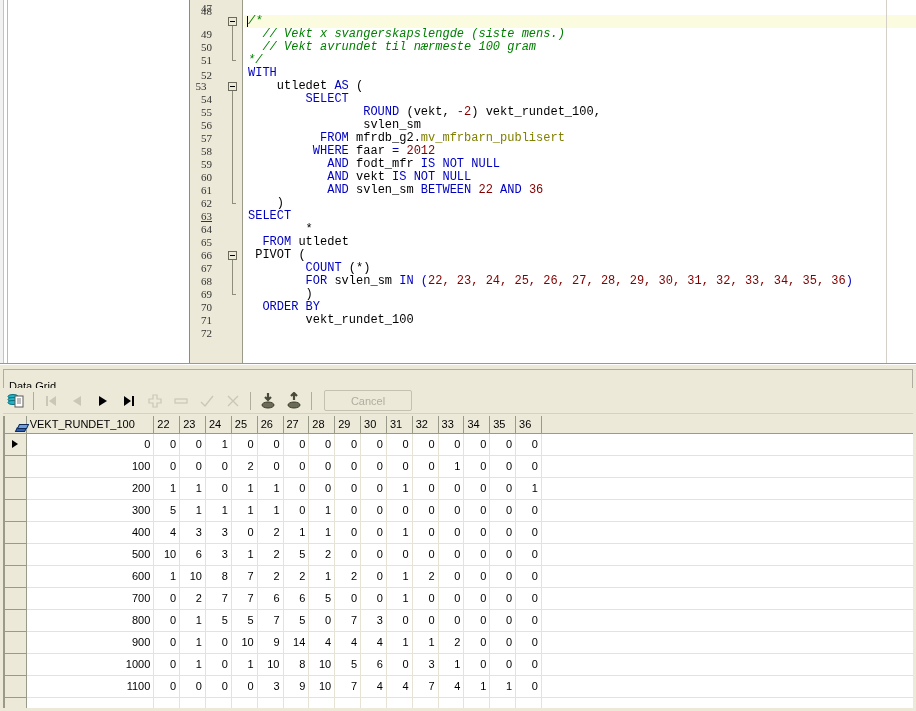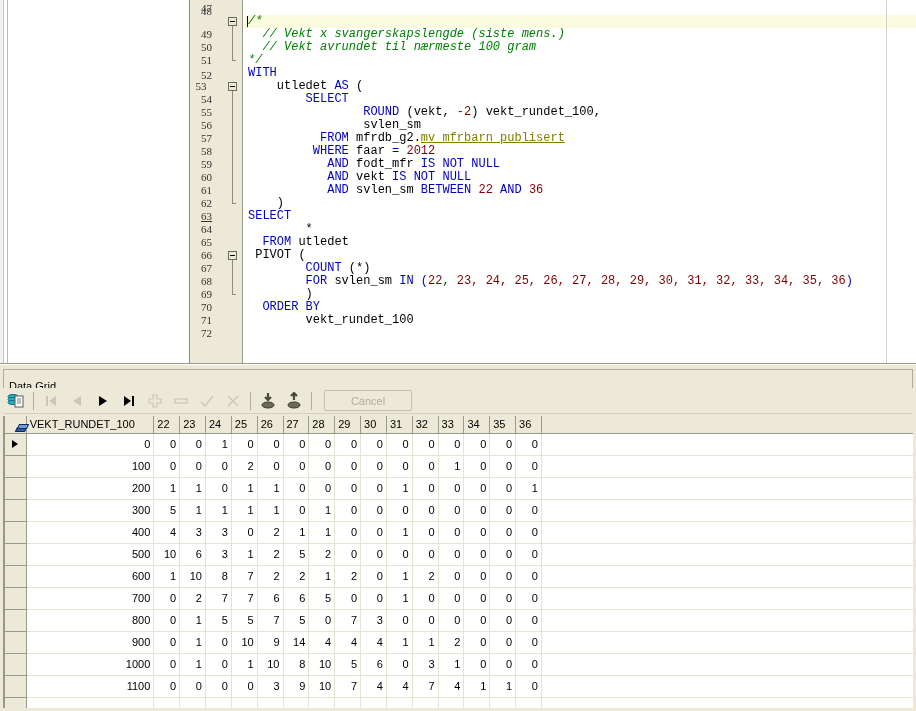--- a/index.html
+++ b/index.html
@@ -147,21 +147,21 @@
     position: absolute;
     left: 696px; top: 0;
     width: 1px; height: 364px;
     background: #d4d0c8;
   }
   
   .kw   { color: #0000c0; }
   .num  { color: #800000; }
   .cmt  { color: #008000; font-style: italic; }
   .ident{ color: #000000; }
-  .tbl  { color: #808000; text-decoration: underline; }
+  .tbl  { color: #808000; }
 
   .editor-bottom-edge {
     position: absolute;
     left: 0; bottom: 0;
     width: 916px; height: 1px;
     background: #9a9a8a;
   }
 
   
   .splitter {

